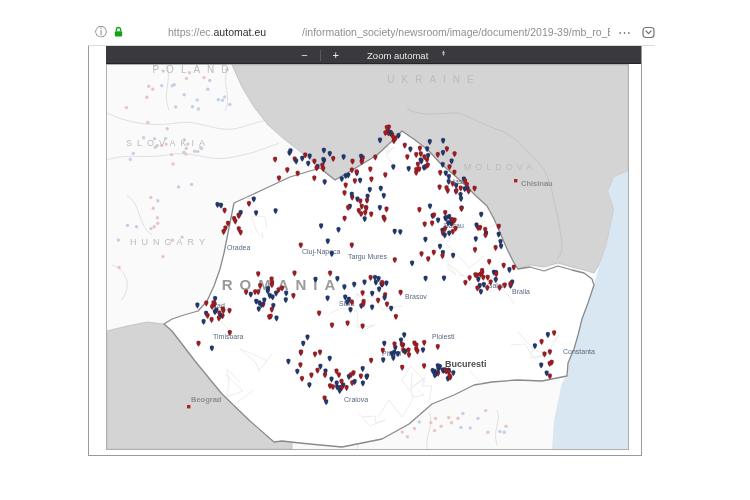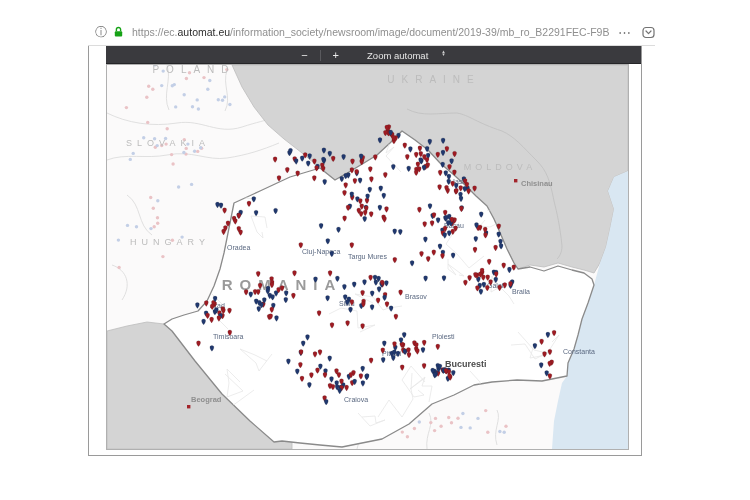--- a/index.html
+++ b/index.html
@@ -4,21 +4,21 @@
 <style>
   html,body{margin:0;padding:0;background:#fff;}
   .stage{position:relative;width:750px;height:500px;background:#fff;overflow:hidden;
          font-family:"Liberation Sans",sans-serif;}
   
   .urlbar{position:absolute;left:95px;top:20px;width:560px;height:24px;display:flex;
           align-items:center;background:#fff;}
   .info-glyph{font-size:12px;color:#737373;margin-right:6px;line-height:1;}
   .lock{margin-right:8px;display:flex;align-items:center;}
   .url-text{font-size:10.5px;white-space:nowrap;overflow:hidden;flex:0 1 auto;}
-  .url-pre,.url-path{color:#8f8f8f;}
+  .url-pre,.url-path{color:#8f8f8f;margin-left:36px;}
   .url-dom{color:#2e2e2e;}
   .urlbar-right{position:absolute;right:0;top:0;height:24px;display:flex;align-items:center;gap:10px;
           background:#fff;padding-left:8px;}
   .meatball{font-size:13px;color:#5a5a5a;letter-spacing:1px;line-height:1;cursor:default;}
   .urlbar-sep{position:absolute;left:88px;top:45px;width:567px;height:1px;background:#dcdcdc;}
   
   .viewer{position:absolute;left:88px;top:46px;width:554px;height:410px;background:#fff;
           border-left:1px solid #9a9a9a;border-right:1px solid #9a9a9a;border-bottom:1px solid #9a9a9a;
           box-sizing:border-box;}
   .pdf-toolbar{position:absolute;left:17px;right:0;top:0;height:18px;background:#3a3a3e;

